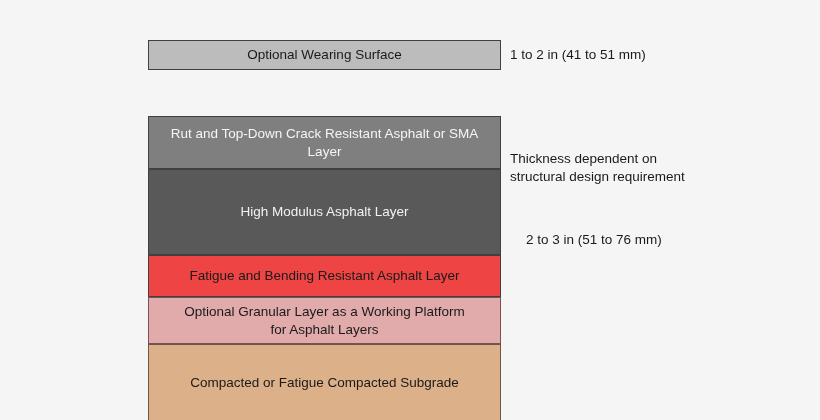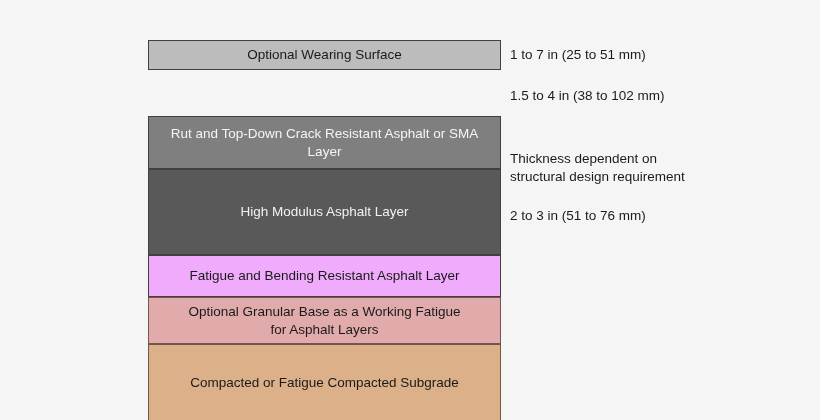--- a/index.html
+++ b/index.html
@@ -44,48 +44,47 @@
     left: 510px;
     transform: translateY(-50%);
     font-size: 13.5px;
     line-height: 1.35;
     color: #1a1a1a;
     white-space: pre-line;
   }
   .t0 { top: 55px; }
   .t1 { top: 96px; }
   .t2 { top: 168px; }
-  .t3 { top: 216px; }
+  .t3 { top: 240px; margin-left: 16px; }
 </style>
 </head>
 <body>
 
 <div id="canvas" style="background: rgb(245, 245, 245);">
 
   <div id="layer-stack">
     <div class="layer l0" style="background: rgb(188, 188, 188); border-color: rgb(64, 64, 64); color: rgb(26, 26, 26);">
       <span>Optional Wearing Surface</span>
     </div>
     <div class="layer l1" style="background: rgb(127, 127, 127); border-color: rgb(64, 64, 64); color: rgb(245, 245, 245); margin-top: 46px;">
       <span>Rut and Top-Down Crack Resistant Asphalt or SMA Layer</span>
     </div>
     <div class="layer l2" style="background: rgb(89, 89, 89); border-color: rgb(64, 64, 64); color: rgb(242, 242, 242);">
       <span>High Modulus Asphalt Layer</span>
     </div>
-    <div class="layer l3" style="background: #f0abfc; border-color: rgb(64, 64, 64); color: rgb(26, 26, 26);">
+    <div class="layer l3" style="background: #ef4444; border-color: rgb(64, 64, 64); color: rgb(26, 26, 26);">
       <span>Fatigue and Bending Resistant Asphalt Layer</span>
     </div>
     <div class="layer l4" style="background: rgb(226, 171, 171); border-color: rgb(122, 82, 82); color: rgb(26, 26, 26);">
-      <span>Optional Granular Base as a Working Fatigue
+      <span>Optional Granular Layer as a Working Platform
 for Asphalt Layers</span>
     </div>
     <div class="layer l5" style="background: rgb(220, 177, 137); border-color: rgb(110, 87, 68); color: rgb(26, 26, 26);">
       <span>Compacted or Fatigue Compacted Subgrade</span>
     </div>
   </div>
 
-  <div class="thickness-label t0">1 to 7 in (25 to 51 mm)</div>
-  <div class="thickness-label t1">1.5 to 4 in (38 to 102 mm)</div>
+  <div class="thickness-label t0">1 to 2 in (41 to 51 mm)</div>
   <div class="thickness-label t2">Thickness dependent on
 structural design requirement</div>
   <div class="thickness-label t3">2 to 3 in (51 to 76 mm)</div>
 
 </div>
 
 </body></html>

